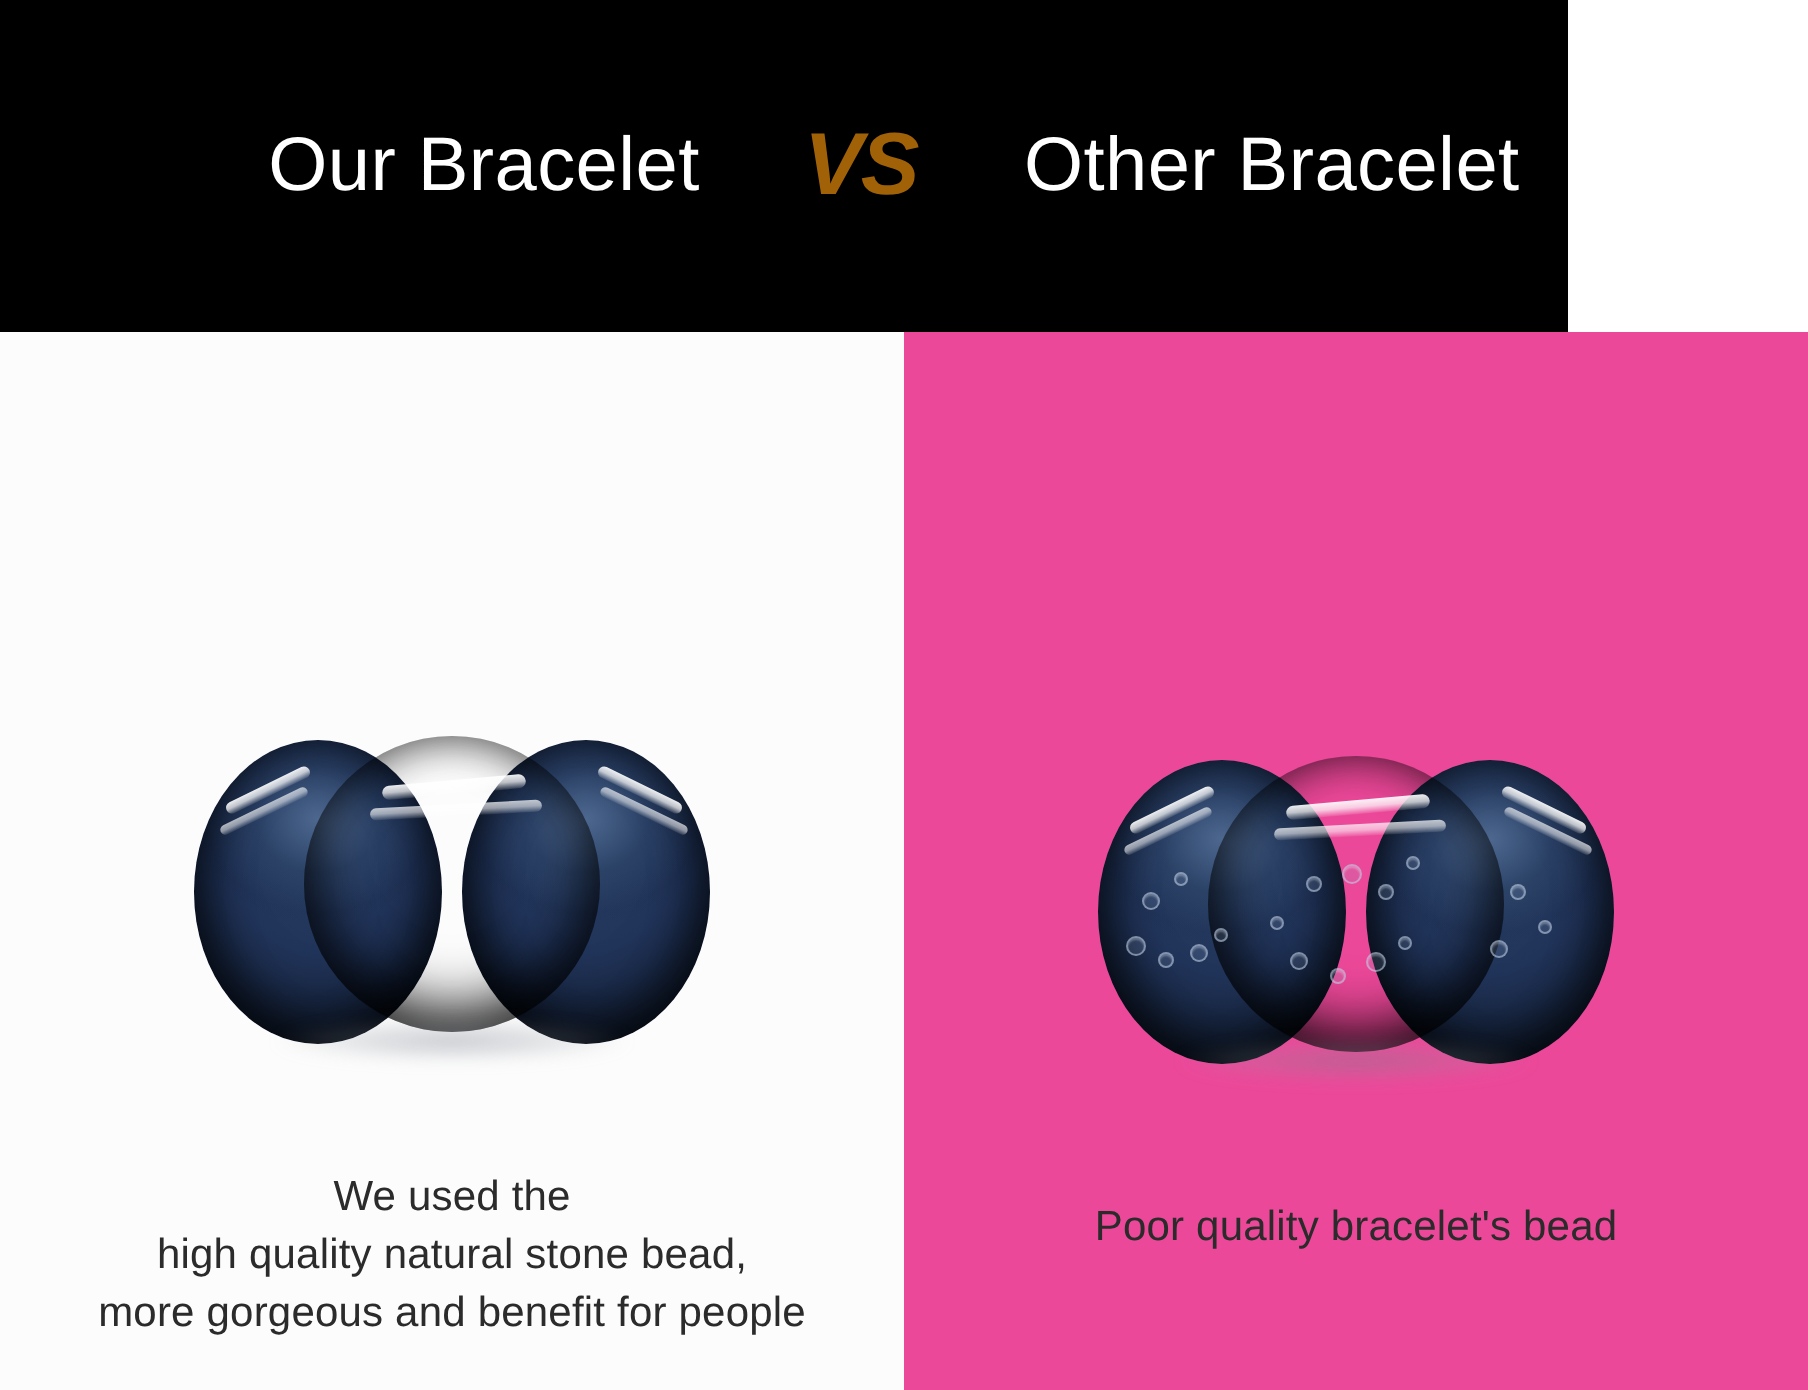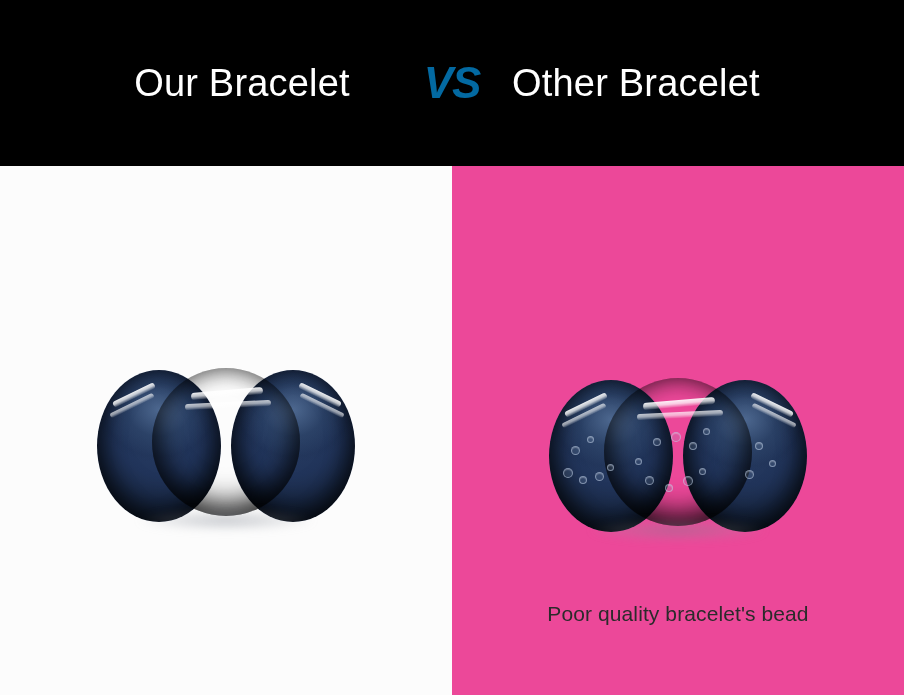--- a/index.html
+++ b/index.html
@@ -16,21 +16,21 @@
     height: 695px;
     overflow: hidden;
     background: #ffffff;
   }
 
   
   .header-band {
     position: absolute;
     left: 0;
     top: 0;
-    width: 904px;
+    width: 784px;
     height: 166px;
     background: #000000;
   }
   .header-inner {
     position: absolute;
     left: 0;
     top: 0;
     width: 904px;
     height: 166px;
     display: flex;
@@ -41,28 +41,27 @@
     color: #ffffff;
     font-size: 38px;
     font-weight: 500;
     letter-spacing: 0.2px;
     white-space: nowrap;
     line-height: 1;
   }
   .header-title.left  { width: 300px; text-align: center; margin-right: 10px; }
   .header-title.right { width: 300px; margin-left: 10px; }
   .header-vs {
-    color: #0369a1;
+    color: #a16207;
     font-size: 44px;
     font-weight: 800;
     font-style: italic;
     letter-spacing: -1px;
     line-height: 1;
     width: 100px;
-    text-align: center;
     white-space: nowrap;
   }
 
   
   .body-area {
     position: absolute;
     left: 0;
     top: 166px;
     width: 904px;
     height: 529px;
@@ -255,20 +254,25 @@
           <div class="bead center"></div>
           <div class="glint l1"></div>
           <div class="glint l2"></div>
           <div class="glint c1"></div>
           <div class="glint c2"></div>
           <div class="glint r1"></div>
           <div class="glint r2"></div>
         </div>
       </div>
 
+      <div class="caption">
+        <span class="line">We used the</span>
+        <span class="line">high quality natural stone bead,</span>
+        <span class="line">more gorgeous and benefit for people</span>
+      </div>
     </div>
 
     <div class="panel right">
 
       <div class="bead-stage">
         <div class="bead-shadow"></div>
         <div class="bead-group">
           <div class="bead side l"></div>
           <div class="bead side r"></div>
           <div class="bead center"></div>

